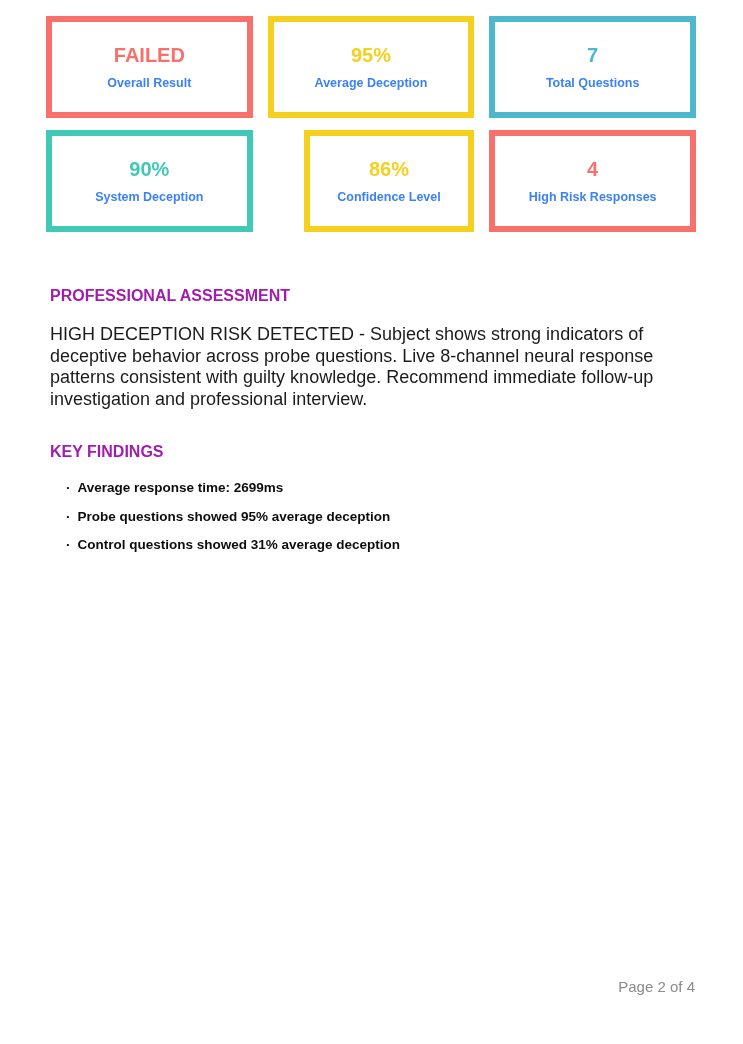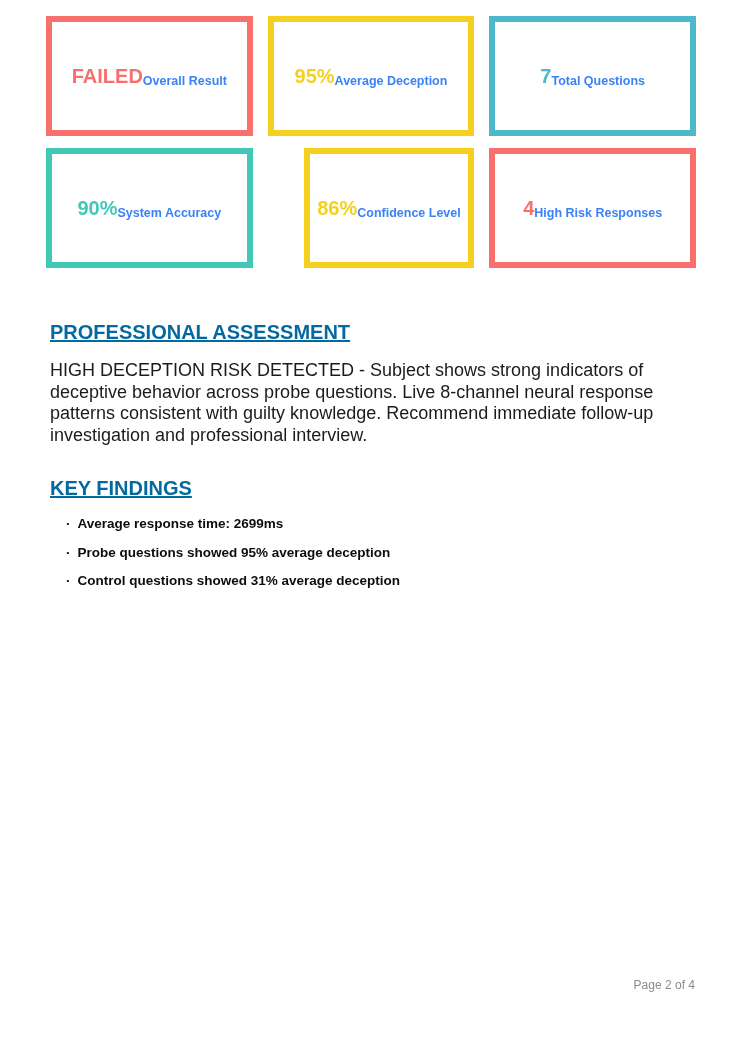--- a/index.html
+++ b/index.html
@@ -23,43 +23,43 @@
   .cards {
     display: grid;
     grid-template-columns: repeat(3, 1fr);
     column-gap: 15px;
     row-gap: 12px;
     margin-left: -4px;
     margin-right: -1px;
   }
   .card {
     border: 6px solid #ccc;
-    height: 120px;
+    height: 102px;
     background: #fff;
     display: flex;
+    flex-direction: column;
     align-items: center;
     justify-content: center;
   }
   .card-value {
     font-size: 20px;
     font-weight: bold;
     line-height: 22px;
   }
   .card-label {
     font-size: 12.5px;
     font-weight: bold;
     color: #3b82f6;
     margin-top: 10px;
   }
   .section-heading {
-    font-size: 20px;
+    font-size: 16px;
     font-weight: bold;
-    color: #0369a1;
+    color: #a21caf;
     line-height: 24px;
-    text-decoration: underline;
   }
   .assessment-heading { margin-top: 52px; }
   .assessment-body {
     margin-top: 16px;
     font-size: 18px;
     line-height: 21.5px;
     color: #1b1b1b;
     max-width: 646px;
   }
   .findings-heading { margin-top: 30px; }
@@ -73,21 +73,21 @@
     font-weight: bold;
     line-height: 16px;
     margin-bottom: 12.5px;
     color: #0d0d0d;
   }
   .finding-item .bullet { margin-right: 7px; }
   .footer {
     position: absolute;
     right: 48px;
     top: 978px;
-    font-size: 12px;
+    font-size: 15px;
     color: #8b8b8b;
   }
 </style>
 </head>
 <body>
 
 <div class="page">
 
   <div class="cards">
       <div class="card" style="border-color: rgb(247, 112, 108);">
@@ -97,21 +97,21 @@
       <div class="card" style="border-color: rgb(245, 208, 31);">
     <div class="card-value" style="color: rgb(245, 208, 31);">95%</div>
     <div class="card-label">Average Deception</div>
   </div>
       <div class="card" style="border-color: rgb(77, 184, 203);">
     <div class="card-value" style="color: rgb(77, 184, 203);">7</div>
     <div class="card-label">Total Questions</div>
   </div>
       <div class="card" style="border-color: rgb(64, 201, 180);">
     <div class="card-value" style="color: rgb(64, 201, 180);">90%</div>
-    <div class="card-label">System Accuracy</div>
+    <div class="card-label">System Deception</div>
   </div>
       <div class="card" style="border-color: rgb(245, 208, 31); margin-left: 36px;">
     <div class="card-value" style="color: rgb(245, 208, 31);">86%</div>
     <div class="card-label">Confidence Level</div>
   </div>
       <div class="card" style="border-color: rgb(247, 112, 108);">
     <div class="card-value" style="color: rgb(247, 112, 108);">4</div>
     <div class="card-label">High Risk Responses</div>
   </div>
     </div>

